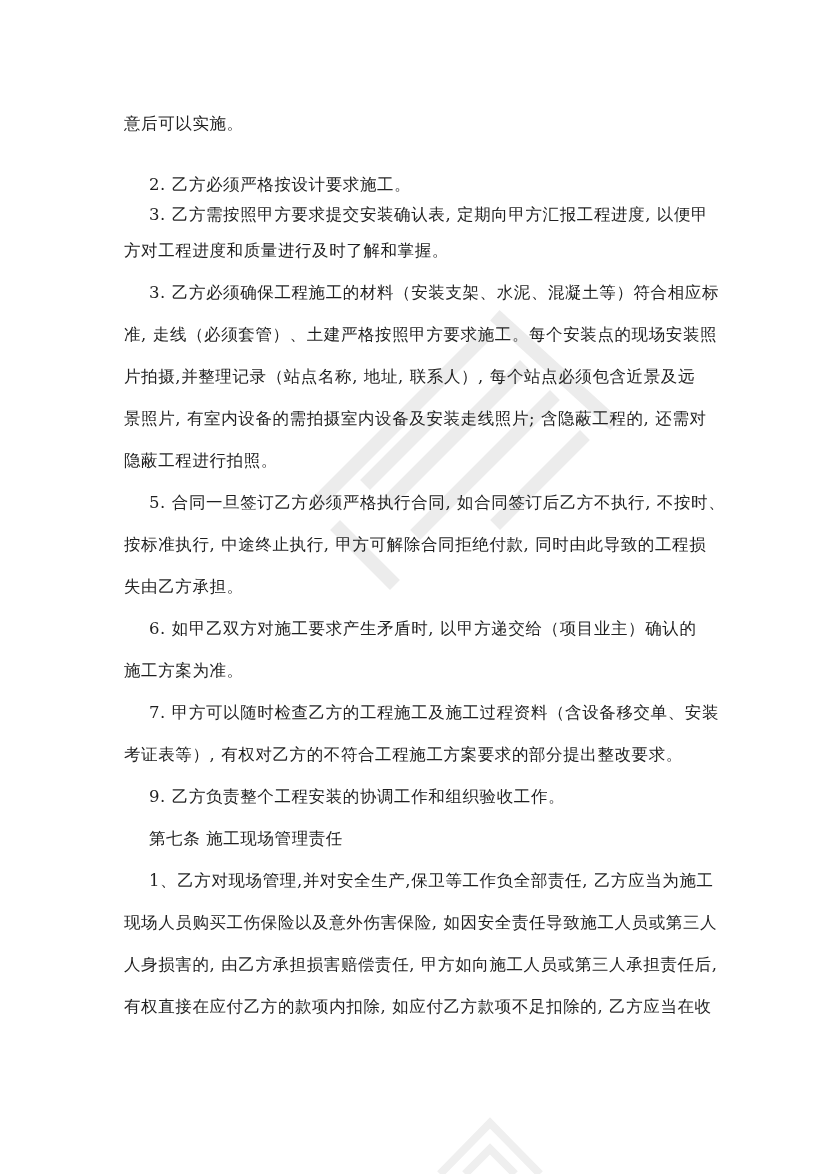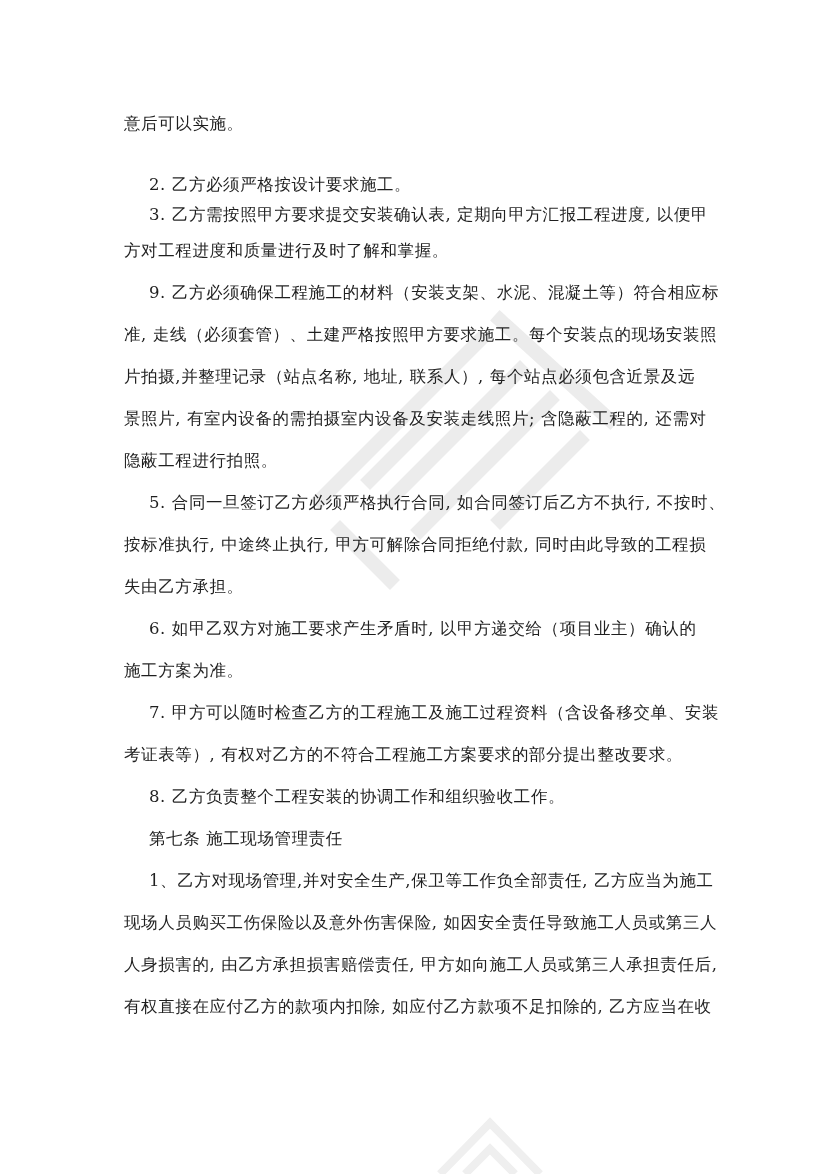--- a/index.html
+++ b/index.html
@@ -50,32 +50,32 @@
       <path d="M10 69 L60 18 L110 69"></path>
       <path d="M35 69 L60 44 L85 69"></path>
     </g>
   </svg>
 
   <div id="lines">
       <div class="line" style="top: 114px;">意后可以实施。</div>
       <div class="line indent" style="top: 159px; margin-top: 16px;">2. 乙方必须严格按设计要求施工。</div>
       <div class="line indent" style="top: 205px;">3. 乙方需按照甲方要求提交安装确认表, 定期向甲方汇报工程进度, 以便甲</div>
       <div class="line" style="top: 241px;">方对工程进度和质量进行及时了解和掌握。</div>
-      <div class="line indent" style="top: 283px;">9. 乙方必须确保工程施工的材料（安装支架、水泥、混凝土等）符合相应标</div>
+      <div class="line indent" style="top: 283px;">3. 乙方必须确保工程施工的材料（安装支架、水泥、混凝土等）符合相应标</div>
       <div class="line" style="top: 325px;">准, 走线（必须套管）、土建严格按照甲方要求施工。每个安装点的现场安装照</div>
       <div class="line" style="top: 367px;">片拍摄,并整理记录（站点名称, 地址, 联系人）, 每个站点必须包含近景及远</div>
       <div class="line" style="top: 409px;">景照片, 有室内设备的需拍摄室内设备及安装走线照片; 含隐蔽工程的, 还需对</div>
       <div class="line" style="top: 451px;">隐蔽工程进行拍照。</div>
       <div class="line indent" style="top: 493px;">5. 合同一旦签订乙方必须严格执行合同, 如合同签订后乙方不执行, 不按时、</div>
       <div class="line" style="top: 535px;">按标准执行, 中途终止执行, 甲方可解除合同拒绝付款, 同时由此导致的工程损</div>
       <div class="line" style="top: 577px;">失由乙方承担。</div>
       <div class="line indent" style="top: 619px;">6. 如甲乙双方对施工要求产生矛盾时, 以甲方递交给（项目业主）确认的</div>
       <div class="line" style="top: 661px;">施工方案为准。</div>
       <div class="line indent" style="top: 703px;">7. 甲方可以随时检查乙方的工程施工及施工过程资料（含设备移交单、安装</div>
       <div class="line" style="top: 745px;">考证表等）, 有权对乙方的不符合工程施工方案要求的部分提出整改要求。</div>
-      <div class="line indent" style="top: 787px;">8. 乙方负责整个工程安装的协调工作和组织验收工作。</div>
+      <div class="line indent" style="top: 787px;">9. 乙方负责整个工程安装的协调工作和组织验收工作。</div>
       <div class="line indent" style="top: 829px;">第七条 施工现场管理责任</div>
       <div class="line indent" style="top: 871px;">1、乙方对现场管理,并对安全生产,保卫等工作负全部责任, 乙方应当为施工</div>
       <div class="line" style="top: 913px;">现场人员购买工伤保险以及意外伤害保险, 如因安全责任导致施工人员或第三人</div>
       <div class="line" style="top: 955px;">人身损害的, 由乙方承担损害赔偿责任, 甲方如向施工人员或第三人承担责任后,</div>
       <div class="line" style="top: 997px;">有权直接在应付乙方的款项内扣除, 如应付乙方款项不足扣除的, 乙方应当在收</div>
     </div>
 </div>
 
 </body></html>

